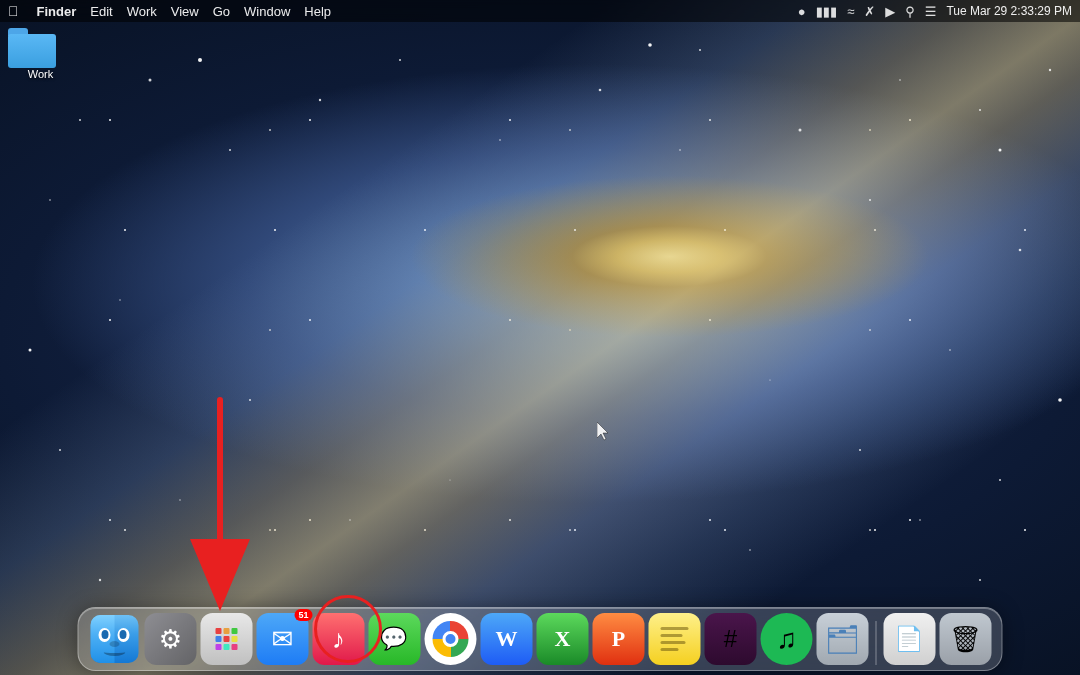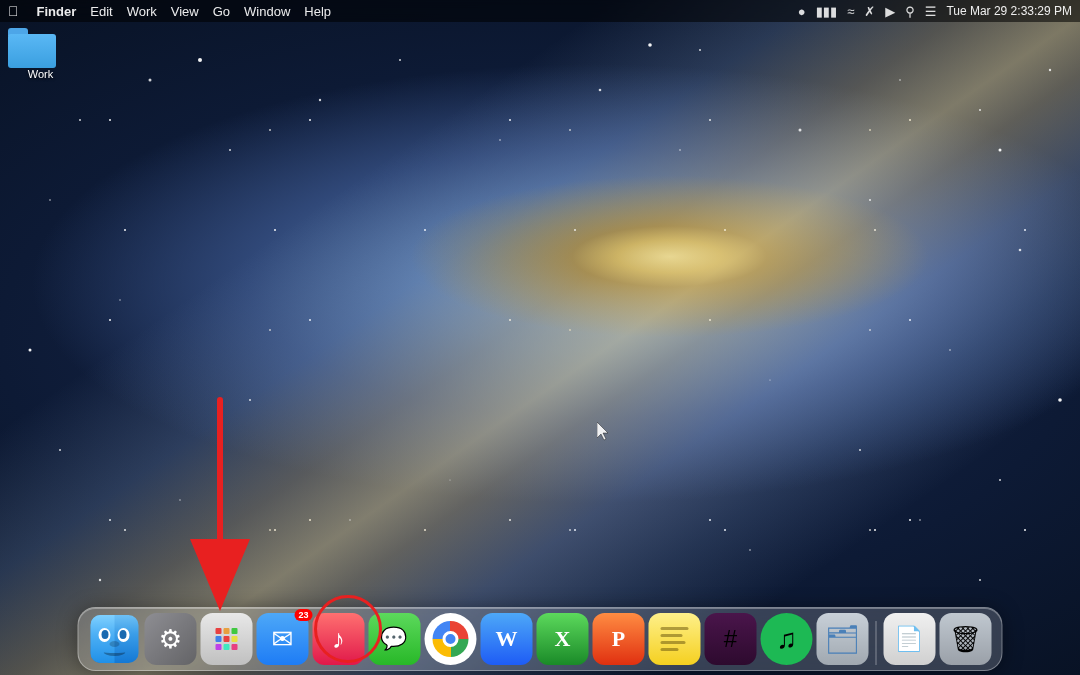--- a/index.html
+++ b/index.html
@@ -575,21 +575,21 @@
         <div class="lp-dot" style="background:#e84040;"></div>
         <div class="lp-dot" style="background:#e8e040;"></div>
         <div class="lp-dot" style="background:#c040e8;"></div>
         <div class="lp-dot" style="background:#40e8c0;"></div>
         <div class="lp-dot" style="background:#e84080;"></div>
       </div>
     </div>
 
     <div class="dock-item dock-icon-mail" style="position:relative;">
       <span style="font-size:26px; color:white;">✉</span>
-      <span class="dock-badge">23</span>
+      <span class="dock-badge">51</span>
     </div>
 
     <div class="dock-item dock-icon-music">
       <span style="font-size:26px; color:white;">♪</span>
     </div>
 
     <div class="dock-item dock-icon-messages">
       <span style="font-size:22px; color:white;">💬</span>
     </div>
 

